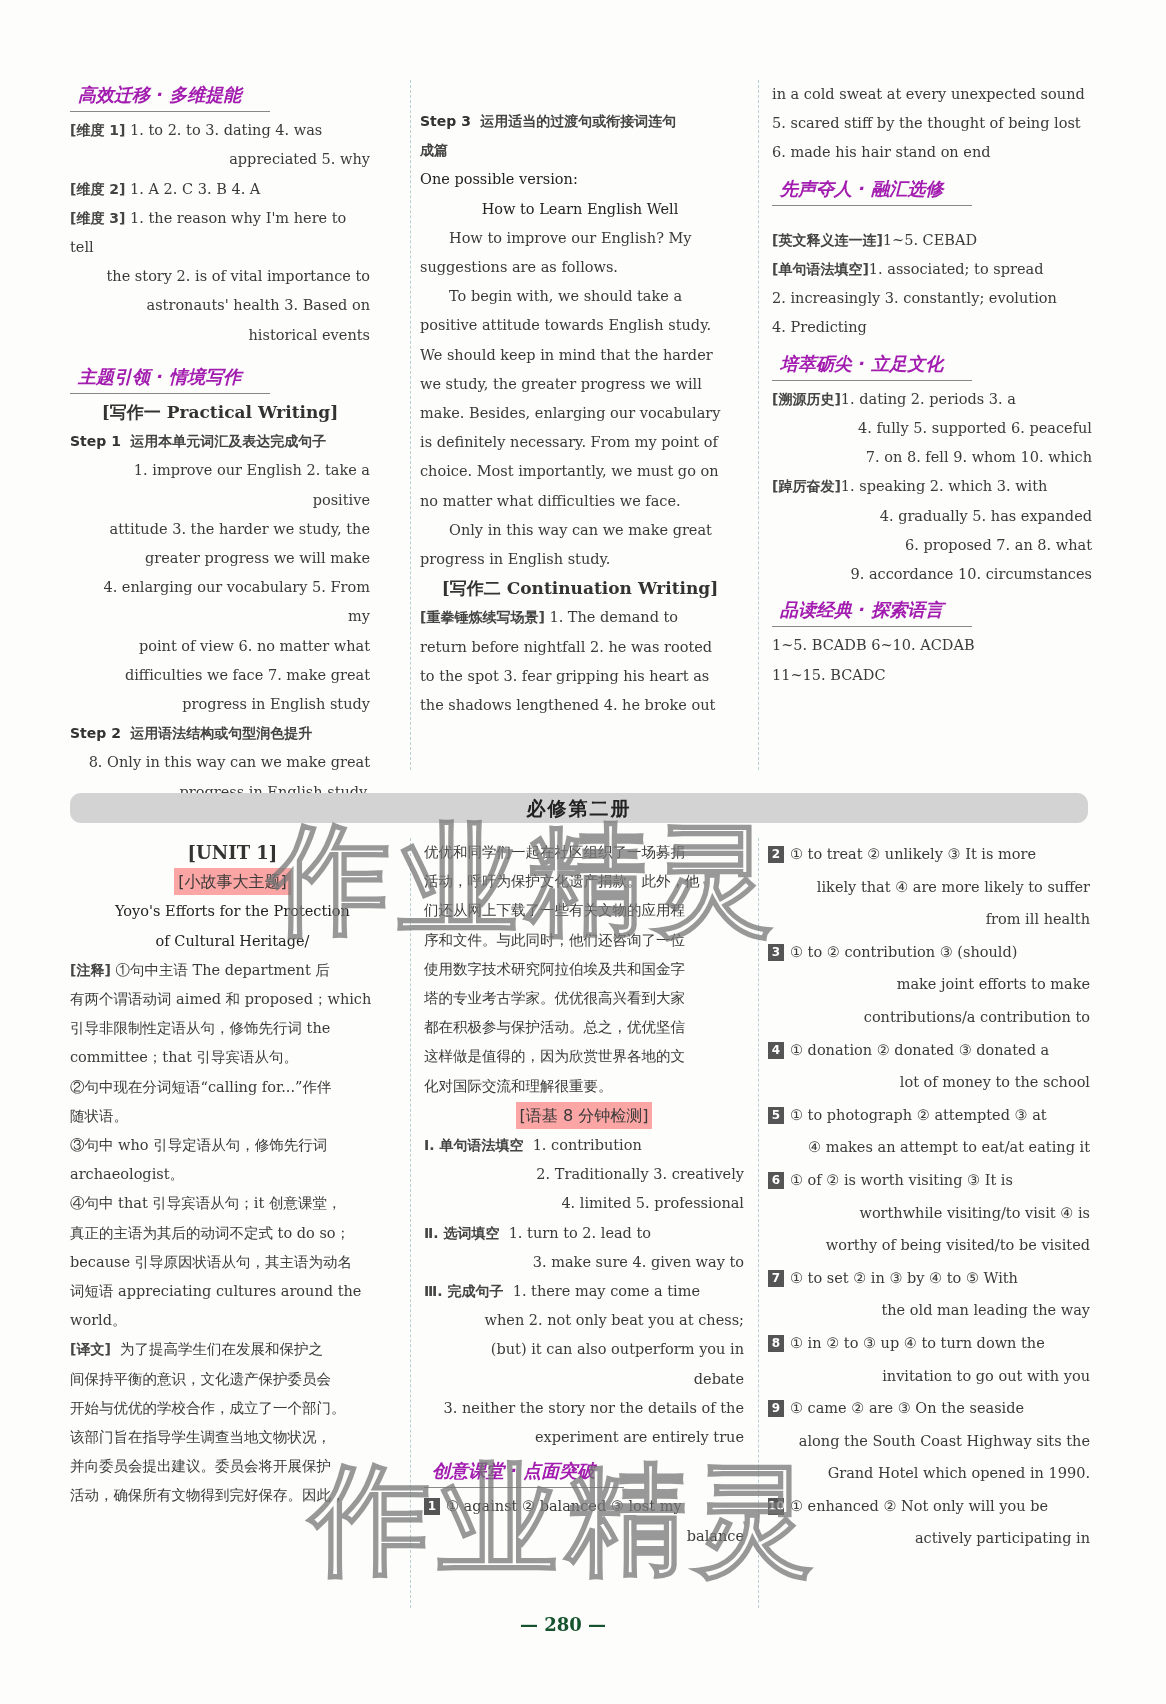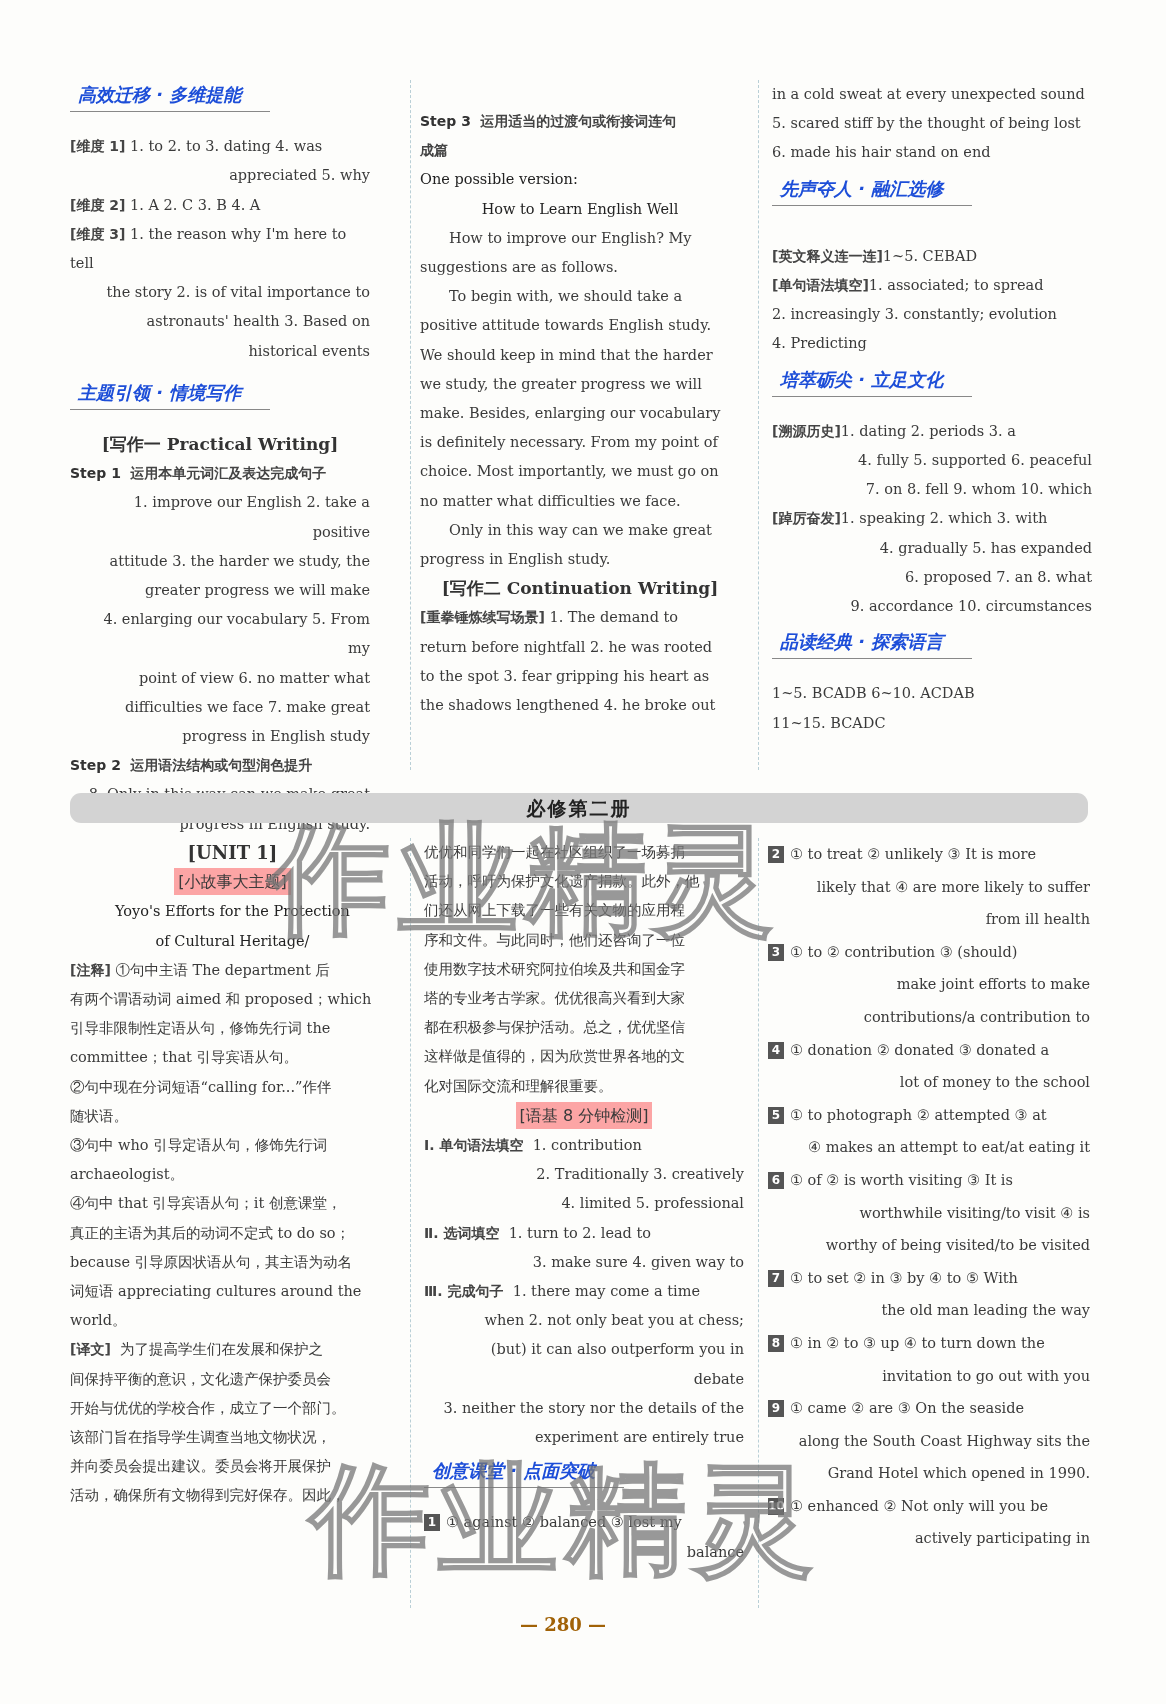--- a/index.html
+++ b/index.html
@@ -2,34 +2,34 @@
 <html><head>
 <meta charset="utf-8">
 <style>
   * { box-sizing: border-box; margin: 0; padding: 0; }
   html, body { width: 1166px; height: 1704px; background: #fdfdfb; }
   body { position: relative; font-family: "DejaVu Serif", "Liberation Serif", serif; color: #3a3a3a; overflow: hidden; }
   .page { position: absolute; left: 0; top: 0; width: 1166px; height: 1704px; }
   .col { position: absolute; font-size: 14.5px; line-height: 29.2px; }
   .col p { margin: 0; }
   .divider { position: absolute; border-left: 1px dashed #b9cfd6; }
-  .sec-title { font-family: "DejaVu Sans", "Liberation Sans", sans-serif; font-style: italic; font-weight: bold; font-size: 18px; color: #1d4ed8; border-bottom: 1.5px solid #888; display: inline-block; padding: 0 6px 2px 8px; width: 200px; margin-bottom: 20px; }
+  .sec-title { font-family: "DejaVu Sans", "Liberation Sans", sans-serif; font-style: italic; font-weight: bold; font-size: 18px; color: #a21caf; border-bottom: 1.5px solid #888; display: inline-block; padding: 0 6px 2px 8px; width: 200px; margin-bottom: 4px; }
   .bracket-title { font-weight: bold; font-size: 17px; text-align: center; color: #333; }
   .tag { font-family: "DejaVu Sans", "Liberation Sans", sans-serif; font-weight: bold; font-size: 14px; color: #444; }
   .indent { padding-left: 14px; text-align: right; }
   .first-indent { text-indent: 2em; }
   .center { text-align: center; }
   .bold { font-weight: normal; color: #222; }
   .step { font-family: "DejaVu Sans", "Liberation Sans", sans-serif; font-weight: bold; font-size: 14px; color: #333; }
   .banner { position: absolute; left: 70px; top: 793px; width: 1018px; height: 30px; background: #d3d3d3; border-radius: 11px; }
   .banner span { position: absolute; left: 0; right: 0; top: 3px; text-align: center; font-family: "DejaVu Sans", "Liberation Sans", sans-serif; font-weight: bold; font-size: 19px; color: #222; letter-spacing: 2px; }
   .boxnum { display: inline-block; width: 16px; height: 17px; background: #555; color: #fff; font-family: "DejaVu Sans", "Liberation Sans", sans-serif; font-weight: bold; font-size: 12px; line-height: 17px; text-align: center; margin-right: 6px; vertical-align: 1px; }
   .gray-tag { background: #fca5a5; padding: 4px 4px; font-family: "DejaVu Sans", "Liberation Sans", sans-serif; font-size: 16px; }
   .footer-left { position: absolute; left: 70px; top: 1714px; font-size: 11px; color: #333; }
-  .footer-page { position: absolute; left: 520px; top: 1614px; font-size: 18px; font-weight: bold; color: #a16207; }
+  .footer-page { position: absolute; left: 520px; top: 1614px; font-size: 18px; font-weight: bold; color: #14532d; }
   .watermark { position: absolute; font-family: "DejaVu Sans", "Liberation Sans", sans-serif; font-weight: bold; color: transparent; -webkit-text-stroke: 1.5px #777; opacity: 0.75; pointer-events: none; letter-spacing: 8px; }
 </style>
 </head>
 <body>
 
 <div class="page">
 
   <div class="col" style="left:70px; top:80px; width:300px;">
     <div class="sec-title">高效迁移 · 多维提能</div>
     <p><span class="tag">[维度 1]</span> <span>1. to   2. to   3. dating   4. was</span></p>

